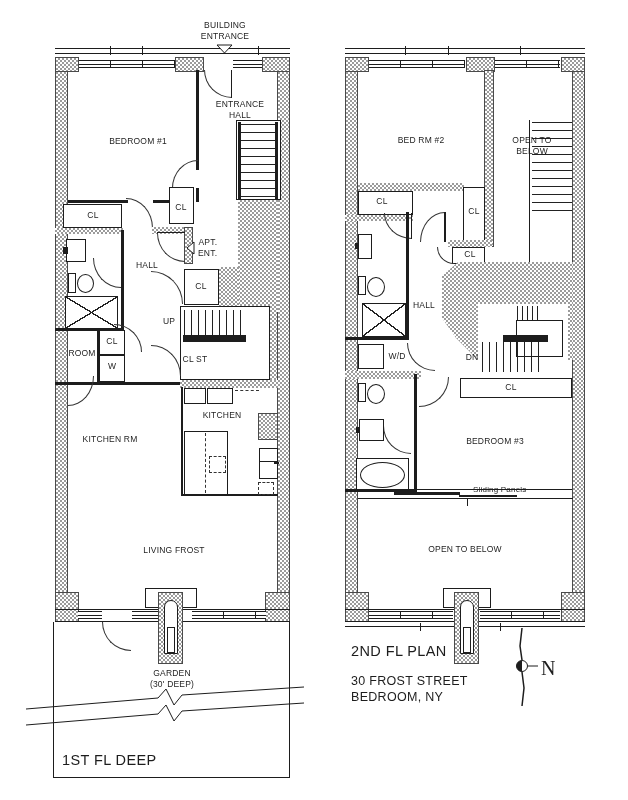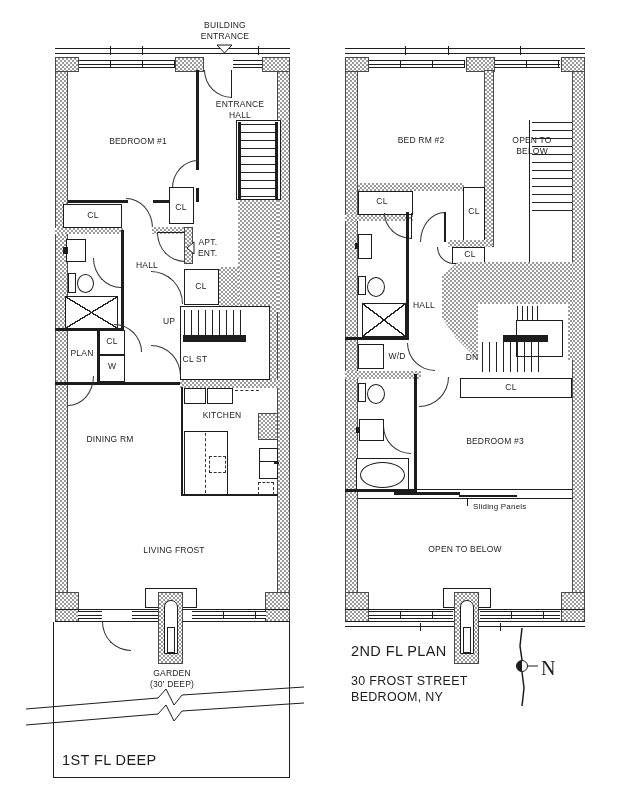--- a/index.html
+++ b/index.html
@@ -156,25 +156,25 @@
   <div class="abs lbl" style="left:240px;top:110px">ENTRANCE
 HALL</div>
   <div class="abs lbl" style="left:138px;top:142px">BEDROOM #1</div>
   <div class="abs lbl" style="left:93px;top:216px">CL</div>
   <div class="abs lbl" style="left:181px;top:208px">CL</div>
   <div class="abs lbl la" style="left:198px;top:248px">APT.
 ENT.</div>
   <div class="abs lbl" style="left:147px;top:266px">HALL</div>
   <div class="abs lbl" style="left:201px;top:287px">CL</div>
   <div class="abs lbl" style="left:169px;top:322px">UP</div>
-  <div class="abs lbl" style="left:82px;top:354px">PLAN</div>
+  <div class="abs lbl" style="left:82px;top:354px">ROOM</div>
   <div class="abs lbl" style="left:112px;top:342px">CL</div>
   <div class="abs lbl" style="left:112px;top:367px">W</div>
   <div class="abs lbl" style="left:195px;top:360px">CL ST</div>
-  <div class="abs lbl" style="left:110px;top:440px">DINING RM</div>
+  <div class="abs lbl" style="left:110px;top:440px">KITCHEN RM</div>
   <div class="abs lbl" style="left:222px;top:416px">KITCHEN</div>
   <div class="abs lbl" style="left:174px;top:551px">LIVING FROST</div>
   <div class="abs lbl" style="left:172px;top:679px">GARDEN
 (30' DEEP)</div>
   <div class="abs lbl la title" style="left:62px;top:760px">1ST FL DEEP</div>
 
   <div class="abs hatch hb" style="left:345px;top:57px;width:13px;height:563px"></div>
   <div class="abs hatch hb" style="left:572px;top:57px;width:13px;height:563px"></div>
   <div class="abs hatch hb" style="left:345px;top:57px;width:24px;height:15px"></div>
   <div class="abs hatch hb" style="left:466px;top:57px;width:29px;height:15px"></div>
@@ -257,21 +257,21 @@
   <div class="abs lbl" style="left:532px;top:146px">OPEN TO
 BELOW</div>
   <div class="abs lbl" style="left:382px;top:202px">CL</div>
   <div class="abs lbl" style="left:474px;top:212px">CL</div>
   <div class="abs lbl" style="left:470px;top:255px">CL</div>
   <div class="abs lbl" style="left:424px;top:306px">HALL</div>
   <div class="abs lbl" style="left:397px;top:357px">W/D</div>
   <div class="abs lbl" style="left:472px;top:358px">DN</div>
   <div class="abs lbl" style="left:511px;top:388px">CL</div>
   <div class="abs lbl" style="left:495px;top:442px">BEDROOM #3</div>
-  <div class="abs lbl la small" style="left:473px;top:507px">Sliding Panels</div>
+  <div class="abs lbl la small" style="left:473px;top:490px">Sliding Panels</div>
   <div class="abs lbl" style="left:465px;top:550px">OPEN TO BELOW</div>
   <div class="abs lbl la title" style="left:351px;top:651px">2ND FL PLAN</div>
   <div class="abs lbl la addr" style="left:351px;top:681px">30 FROST STREET</div>
   <div class="abs lbl la addr" style="left:351px;top:697px">BEDROOM, NY</div>
 
   <svg class="abs" style="left:505px;top:626px" width="34" height="82">
     <polyline points="17,2 15,20 17,34" fill="none" stroke="#1d1d1d" stroke-width="1.5"></polyline>
     <polyline points="17,46 19,62 17,80" fill="none" stroke="#1d1d1d" stroke-width="1.5"></polyline>
     <circle cx="17" cy="40" r="5.5" fill="#fff" stroke="#1d1d1d" stroke-width="1"></circle>
     <path d="M17,34.5 A5.5,5.5 0 0 0 17,45.5 Z" fill="#1d1d1d"></path>

